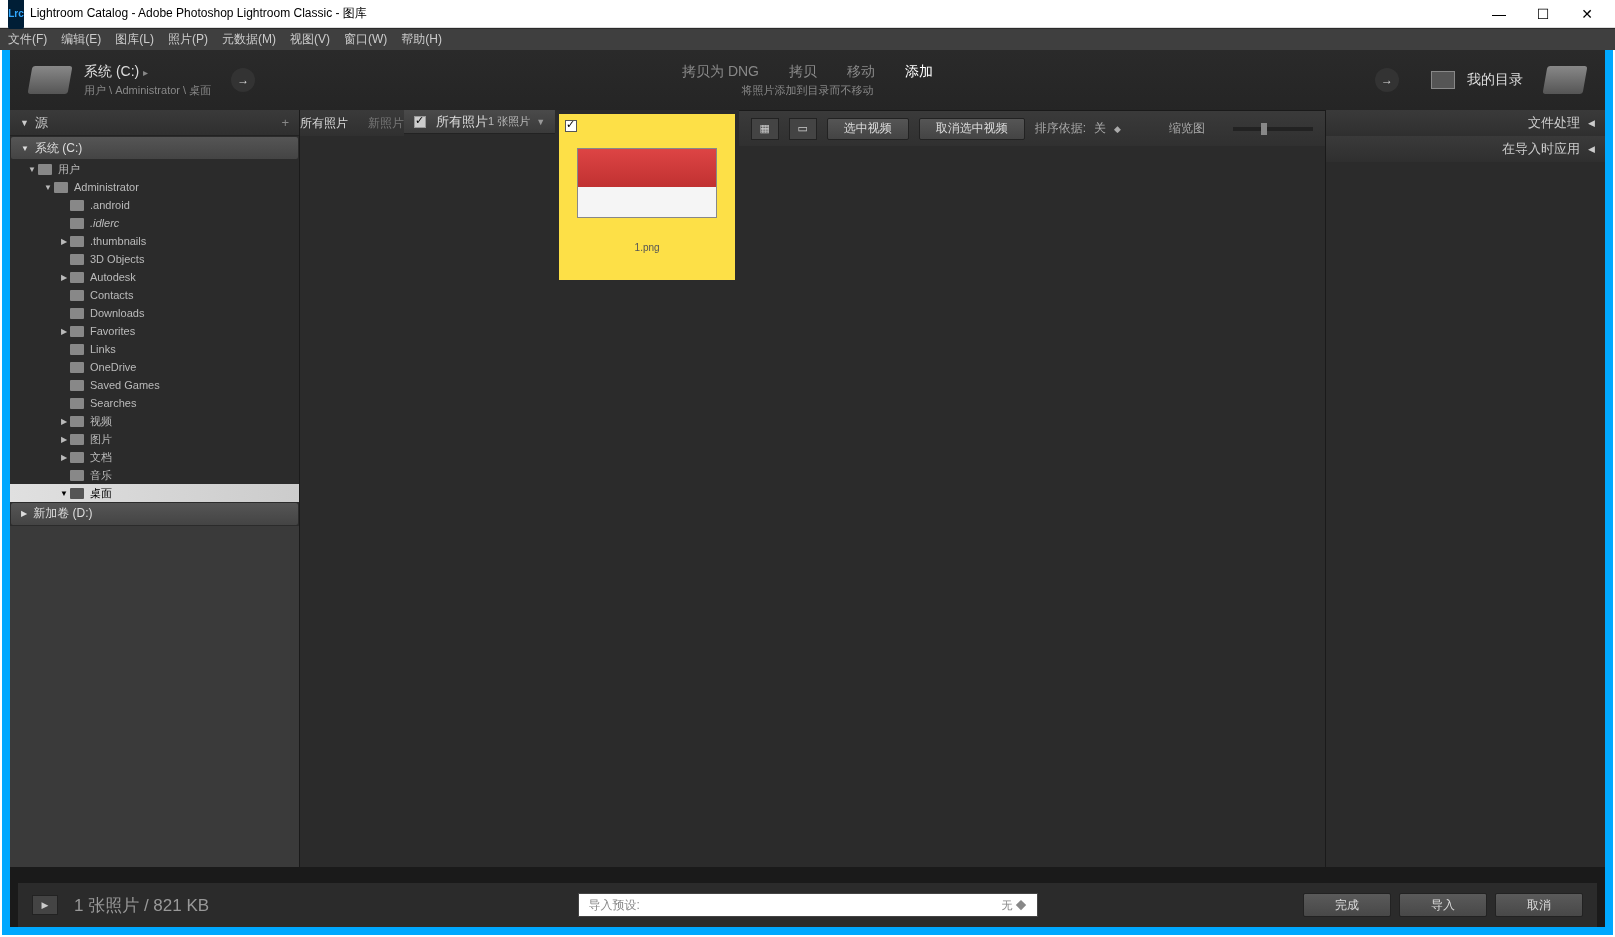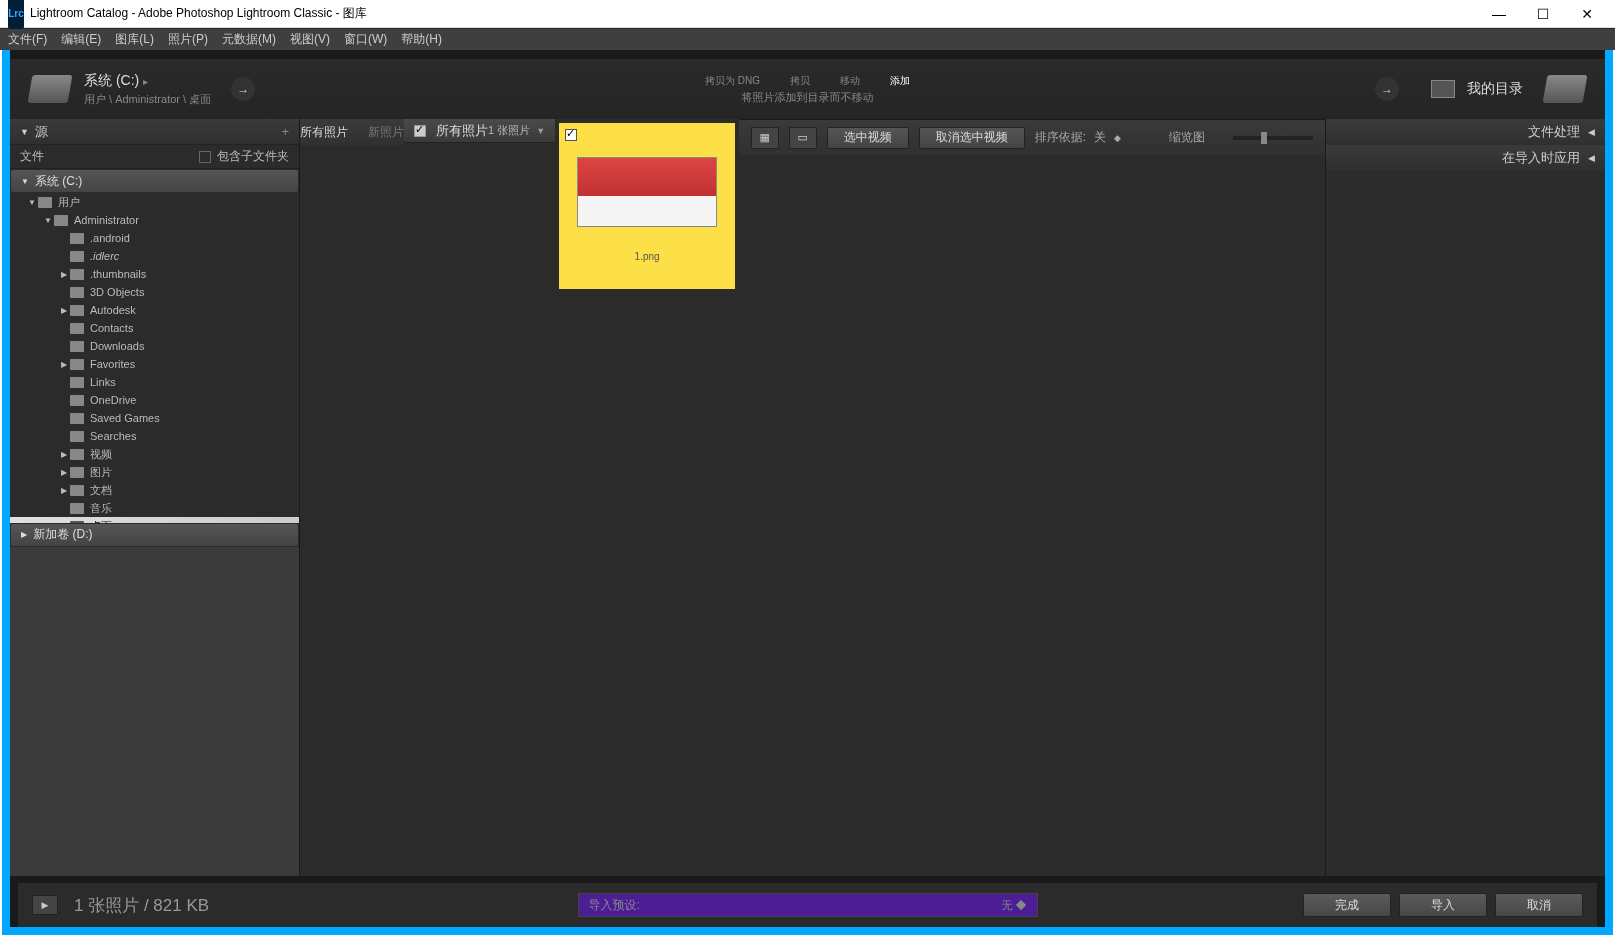--- a/index.html
+++ b/index.html
@@ -5,28 +5,28 @@
 * { margin: 0; padding: 0; box-sizing: border-box; font-family: "Microsoft YaHei", Arial, sans-serif; }
 body { background: #fff; width: 1615px; height: 937px; overflow: hidden; font-size: 12px; color: #aaa; }
 .titlebar { height: 28px; background: #fff; display: flex; align-items: center; padding: 0 8px; border-bottom: 1px solid #ddd; }
 .titlebar-icon { width: 16px; height: 31px; background: #001e36; color: #31a8ff; font-size: 10px; font-weight: bold; display: flex; align-items: center; justify-content: center; border-radius: 2px; margin-right: 6px; }
 .titlebar-text { color: #000; font-size: 12px; flex: 1; }
 .win-controls { display: flex; gap: 20px; margin-right: 8px; color: #000; font-size: 14px; }
 .win-btn { cursor: pointer; width: 24px; text-align: center; }
 .menubar { height: 22px; background: #3f3f3f; display: flex; align-items: center; padding: 0 8px; gap: 14px; color: #ccc; font-size: 12px; border-top: 1px solid #2a2a2a; }
 .menubar span { cursor: pointer; }
 .appbody { position: absolute; top: 50px; left: 2px; right: 2px; bottom: 2px; background: #1a1a1a; border: 8px solid #00a8ff; border-top: none; }
-.top-header { height: 60px; background: linear-gradient(#2a2a2a,#252525); display: flex; align-items: center; padding: 16px 20px; position: relative; margin-top: 9px; }
+.top-header { height: 60px; background: linear-gradient(#2a2a2a,#252525); display: flex; align-items: center; padding: 16px 20px; position: relative; }
 .disk-icon { width: 40px; height: 28px; background: linear-gradient(#888,#555); border-radius: 3px; transform: skewX(-10deg); margin-right: 14px; }
 .src-block { display: flex; flex-direction: column; }
 .src-title { color: #ddd; font-size: 14px; }
 .src-path { color: #888; font-size: 11px; margin-top: 2px; }
 .arrow-circ { width: 24px; height: 24px; background: #333; border-radius: 50%; display: flex; align-items: center; justify-content: center; color: #ddd; font-size: 12px; margin: 0 20px; }
 .import-modes { position: absolute; left: 50%; transform: translateX(-50%); text-align: center; }
-.modes-row { display: flex; gap: 30px; color: #888; font-size: 10px; }
+.modes-row { display: flex; gap: 30px; color: #888; font-size: 14px; }
 .modes-row .active { color: #fff; }
 .modes-sub { color: #888; font-size: 11px; margin-top: 2px; }
 .dest-block { margin-left: auto; display: flex; align-items: center; gap: 12px; color: #ddd; font-size: 14px; }
 .dest-icon { width: 24px; height: 18px; background: #555; border: 1px solid #888; }
 .main-row { display: flex; height: calc(100% - 120px); }
 .left-panel { width: 290px; background: #2b2b2b; border-right: 1px solid #1a1a1a; display: flex; flex-direction: column; }
 .panel-hdr { height: 26px; background: linear-gradient(#3a3a3a,#2f2f2f); display: flex; align-items: center; padding: 0 10px; color: #ccc; font-size: 13px; border-bottom: 1px solid #222; }
 .panel-hdr .tri { margin-right: 6px; font-size: 9px; }
 .panel-hdr .plus { margin-left: auto; color: #888; }
 .file-row { height: 24px; display: flex; align-items: center; padding: 0 10px; color: #bbb; border-bottom: 1px solid #222; }
@@ -60,21 +60,21 @@
 .right-hdr .tri { margin-left: 8px; font-size: 9px; }
 .bottom-toolbar { height: 36px; background: linear-gradient(#3a3a3a,#303030); display: flex; align-items: center; padding: 0 12px; gap: 10px; border-top: 1px solid #1a1a1a; }
 .view-btn { width: 28px; height: 22px; background: #444; border: 1px solid #222; display: flex; align-items: center; justify-content: center; color: #ccc; font-size: 11px; }
 .tb-btn { height: 22px; padding: 0 16px; background: linear-gradient(#555,#444); border: 1px solid #222; color: #ddd; font-size: 12px; display: flex; align-items: center; border-radius: 2px; cursor: pointer; }
 .sort-area { margin-left: auto; display: flex; align-items: center; gap: 8px; color: #aaa; font-size: 12px; }
 .slider { width: 80px; height: 4px; background: #222; position: relative; margin-left: 20px; }
 .slider::after { content: ""; position: absolute; left: 28px; top: -4px; width: 6px; height: 12px; background: #888; }
 .footer { position: absolute; bottom: 0; left: 8px; right: 8px; height: 44px; background: #2b2b2b; display: flex; align-items: center; padding: 0 14px; }
 .play-btn { width: 26px; height: 20px; background: #444; border: 1px solid #222; display: flex; align-items: center; justify-content: center; color: #ccc; font-size: 9px; margin-right: 16px; }
 .footer-status { color: #999; font-size: 17px; }
-.preset-box { position: absolute; left: 50%; transform: translateX(-50%); width: 460px; height: 24px; background: #4c1d95; border: 1px solid #444; display: flex; align-items: center; padding: 0 10px; color: #888; font-size: 12px; }
+.preset-box { position: absolute; left: 50%; transform: translateX(-50%); width: 460px; height: 24px; background: #ffffff; border: 1px solid #444; display: flex; align-items: center; padding: 0 10px; color: #888; font-size: 12px; }
 .preset-box .dd2 { margin-left: auto; font-size: 11px; }
 .action-btns { margin-left: auto; display: flex; gap: 8px; }
 .act-btn { width: 88px; height: 24px; background: linear-gradient(#5a5a5a,#484848); border: 1px solid #222; color: #ddd; font-size: 12px; display: flex; align-items: center; justify-content: center; border-radius: 2px; cursor: pointer; }
 </style>
 </head>
 <body>
 
 <div class="titlebar">
   <div class="titlebar-icon">Lrc</div>
   <div class="titlebar-text">Lightroom Catalog - Adobe Photoshop Lightroom Classic - 图库</div>
@@ -120,25 +120,20 @@
       <div class="disk-icon" style="margin-left:10px;margin-right:0"></div>
     </div>
   </div>
 
   <div class="main-row">
     <div class="left-panel">
       <div class="panel-hdr">
         <span class="tri">▼</span>
         <span>源</span>
         <span class="plus">+</span>
-      </div>
-      <div class="file-row">
-        <span>文件</span>
-        <div class="chk"></div>
-        <span>包含子文件夹</span>
       </div>
       <div class="drive-bar">
         <span class="tri">▼</span>
         <span>系统 (C:)</span>
       </div>
       <div class="tree" id="tree">
           <div class="tree-item" style="padding-left: 16px;">
             <span class="arr">▼</span>
             <span class="fold"></span>
             <span>用户</span>

